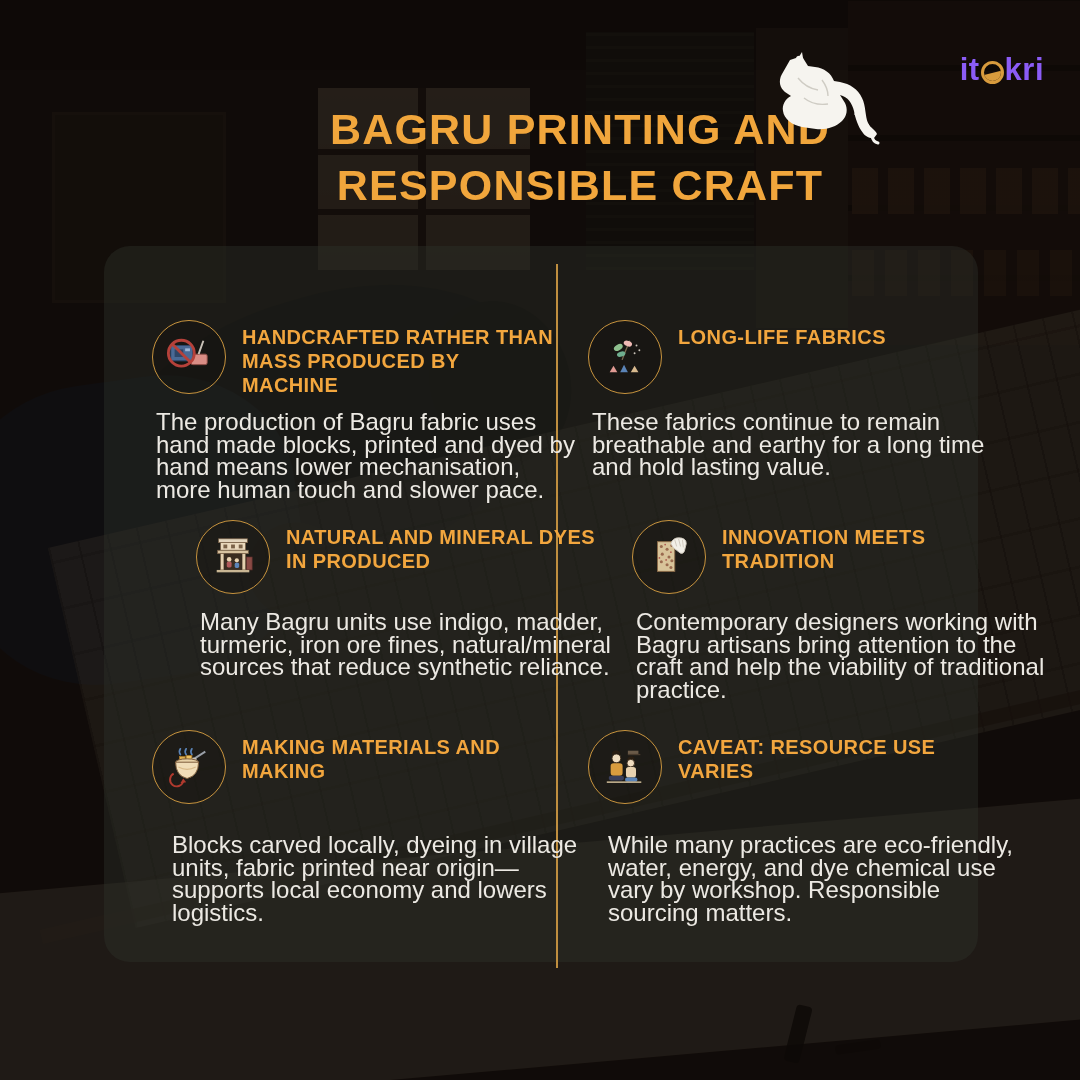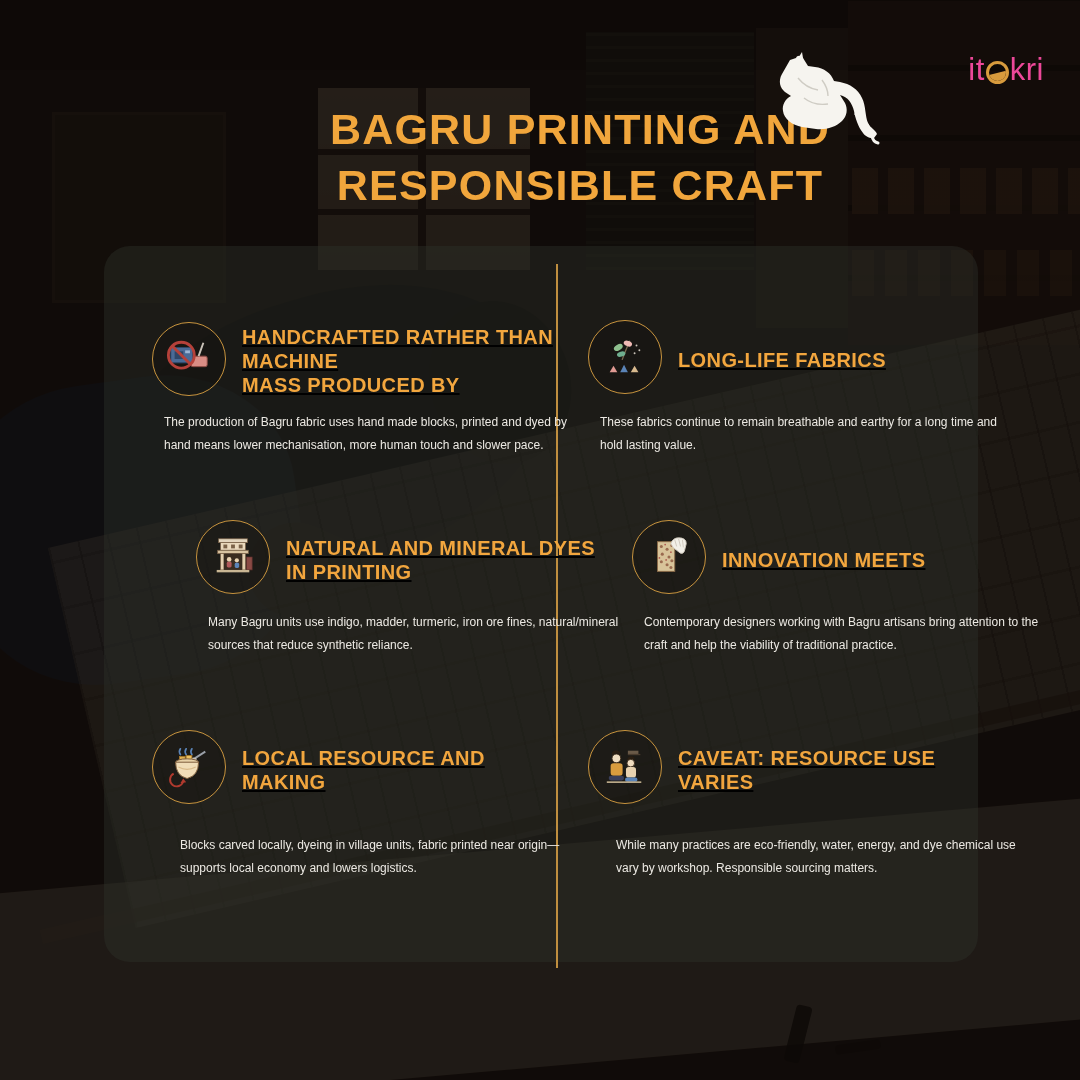--- a/index.html
+++ b/index.html
@@ -52,37 +52,37 @@
   .content-panel{position:absolute;left:104px;top:246px;width:874px;height:716px;
      z-index:3;background:rgba(46,50,42,.42);border-radius:26px;}
   .column-divider{position:absolute;left:556px;top:264px;width:2px;height:704px;
      z-index:4;background:#bf8e3f;}
 
   
   .fg{position:absolute;inset:0;z-index:5;}
   .page-title{position:absolute;left:0;top:101px;width:1080px;text-align:center;
      color:#f1a63c;font-weight:800;font-size:43px;line-height:56px;letter-spacing:1.2px;padding-left:40px;}
   .brand{position:absolute;top:52px;right:36px;display:flex;align-items:center;
-     color:#ec4899;font-weight:400;font-size:31px;letter-spacing:.5px;}
+     color:#8b5cf6;font-weight:700;font-size:31px;letter-spacing:.5px;}
   .logo-o{display:inline-block;width:17px;height:17px;border:3.5px solid #d89b3d;
      border-radius:50%;margin:0 1px;position:relative;top:2px;overflow:hidden;}
   .logo-o i{position:absolute;left:-2px;right:-2px;bottom:-2px;height:58%;
      background:#d89b3d;transform:rotate(-14deg);border-radius:0 0 9px 9px;}
   .mascot{position:absolute;left:762px;top:50px;width:118px;height:100px;}
 
   .section{position:absolute;width:412px;}
-  .sec-head{display:flex;align-items:center;text-decoration:underline;}
+  .sec-head{display:flex;align-items:flex-start;}
   .icon-circle{flex:0 0 72px;width:72px;height:72px;border:1.6px solid #c8943e;
      border-radius:50%;background:rgba(18,14,9,.3);display:flex;align-items:center;
      justify-content:center;}
   .icon-circle svg{width:46px;height:46px;}
   .sec-heading{margin-left:16px;padding-top:5px;color:#f2a63e;font-weight:800;
      font-size:20px;line-height:24px;letter-spacing:.4px;}
   .sec-heading span{display:block;}
-  .sec-body{position:absolute;left:12px;color:#ece9e3;font-size:12px;line-height:22.5px;}
+  .sec-body{position:absolute;left:4px;color:#ece9e3;font-size:24px;line-height:22.5px;}
   .r12 .sec-body{top:91px;}
   .r3  .sec-body{top:104px;margin-left:16px;}
   .col-l{left:152px;} .col-r{left:588px;}
   .row1{top:320px;} .row2{top:520px;margin-left:44px;} .row3{top:730px;}
   .col-l .sec-body{width:424px;}
   .col-r .sec-body{width:416px;}
   .col-r .sec-heading{max-width:258px;}
   .col-l .sec-heading{max-width:316px;}
 </style>
 </head>
@@ -144,22 +144,22 @@
             <line x1="34" y1="21" x2="39" y2="7" stroke="#c9c2b8" stroke-width="2"></line>
             <rect x="5" y="12" width="23" height="16" rx="1.5" fill="#4a6a96" stroke="#2e4668" stroke-width="1"></rect>
             <rect x="9" y="16" width="9" height="8" fill="#2e4668"></rect>
             <rect x="20" y="15" width="5" height="3" fill="#9db6d6"></rect>
             <circle cx="16" cy="20" r="13.5" fill="none" stroke="#b5413a" stroke-width="3"></circle>
             <line x1="6.5" y1="10.5" x2="25.5" y2="29.5" stroke="#b5413a" stroke-width="3"></line>
           </svg>
         </div>
         <div class="sec-heading">
           <span>HANDCRAFTED RATHER THAN</span>
+          <span>MASS PRODUCED BY</span>
           <span>MACHINE</span>
-          <span>MASS PRODUCED BY</span>
         </div>
       </div>
       <div class="sec-body">The production of Bagru fabric uses hand made blocks, printed and dyed by hand means lower mechanisation, more human touch and slower pace.</div>
     </div>
 
     <div class="section col-r row1 r12">
       <div class="sec-head">
         <div class="icon-circle">
           <svg viewBox="0 0 48 48">
             <path d="M21,27 Q25,16 29,7" fill="none" stroke="#7a6a50" stroke-width="1.4"></path>
@@ -197,21 +197,21 @@
             <circle cx="20" cy="26.5" r="2.4" fill="#e8d2b0"></circle>
             <rect x="17.5" y="29" width="5" height="6" rx="1.5" fill="#b05a5a"></rect>
             <circle cx="28" cy="27.5" r="2.2" fill="#e8d2b0"></circle>
             <rect x="25.8" y="30" width="4.6" height="5.5" rx="1.5" fill="#5b84b8"></rect>
             <rect x="38" y="24" width="6" height="13.5" fill="#8a4a44" stroke="#5a2e2a" stroke-width=".7"></rect>
             <rect x="7" y="37.5" width="34" height="2.5" fill="#c9b693"></rect>
           </svg>
         </div>
         <div class="sec-heading">
           <span>NATURAL AND MINERAL DYES</span>
-          <span>IN PRINTING</span>
+          <span>IN PRODUCED</span>
         </div>
       </div>
       <div class="sec-body">Many Bagru units use indigo, madder, turmeric, iron ore fines, natural/mineral sources that reduce synthetic reliance.</div>
     </div>
 
     <div class="section col-r row2 r12">
       <div class="sec-head">
         <div class="icon-circle">
           <svg viewBox="0 0 48 48">
             <rect x="12" y="8" width="18" height="31" fill="#d8c49a" stroke="#8a6a48" stroke-width="1"></rect>
@@ -231,20 +231,21 @@
                 <circle cx="26" cy="19" r=".9"></circle>
               <circle cx="14" cy="25" r=".9"></circle>
                 <circle cx="21" cy="27" r=".9"></circle>
               </g>
             <path d="M26,10 q2,-6 8,-6 q8,0 8,6 l-2,8 q-1,3 -4,2 l-4,-3 q-4,-2 -6,-7 z" fill="#f2efe8" stroke="#cfc8bc" stroke-width="1"></path>
             <path d="M30,6 l2,7 M34,5 l2,8 M38,6 l1,8" stroke="#cfc8bc" stroke-width="1" fill="none"></path>
           </svg>
         </div>
         <div class="sec-heading">
           <span>INNOVATION MEETS</span>
+          <span>TRADITION</span>
         </div>
       </div>
       <div class="sec-body">Contemporary designers working with Bagru artisans bring attention to the craft and help the viability of traditional practice.</div>
     </div>
 
     <div class="section col-l row3 r3">
       <div class="sec-head">
         <div class="icon-circle">
           <svg viewBox="0 0 48 48">
             <path d="M15,11 q-2,-3 0,-6 M21,11 q-2,-3 0,-6 M27,11 q-2,-3 0,-6" fill="none" stroke="#5b84b8" stroke-width="1.8" stroke-linecap="round"></path>
@@ -253,21 +254,21 @@
             <rect x="14" y="13" width="6" height="5" fill="#e0b052" stroke="#a87828" stroke-width=".8"></rect>
             <rect x="21" y="12" width="6" height="6" fill="#ecc162" stroke="#a87828" stroke-width=".8"></rect>
             <ellipse cx="22" cy="19" rx="12" ry="3.5" fill="#e8d2a8" stroke="#7a5a38" stroke-width="1"></ellipse>
             <path d="M10,19 q0,14 12,17 q12,-3 12,-17 z" fill="#f0ddb8" stroke="#7a5a38" stroke-width="1"></path>
             <path d="M13,24 q9,5 18,0" fill="none" stroke="#d8b988" stroke-width="1.2"></path>
             <path d="M8,31 a7,7 0 1 0 10,8" fill="none" stroke="#b03a2e" stroke-width="2"></path>
             <path d="M18,36 l3,4 l-6,1 z" fill="#b03a2e"></path>
           </svg>
         </div>
         <div class="sec-heading">
-          <span>LOCAL RESOURCE AND</span>
+          <span>MAKING MATERIALS AND</span>
           <span>MAKING</span>
         </div>
       </div>
       <div class="sec-body">Blocks carved locally, dyeing in village units, fabric printed near origin—supports local economy and lowers logistics.</div>
     </div>
 
     <div class="section col-r row3 r3">
       <div class="sec-head">
         <div class="icon-circle">
           <svg viewBox="0 0 48 48">

